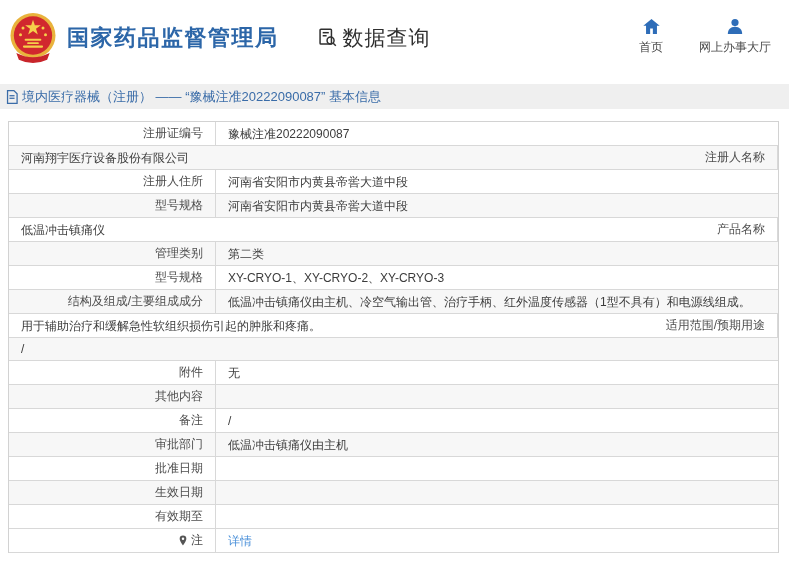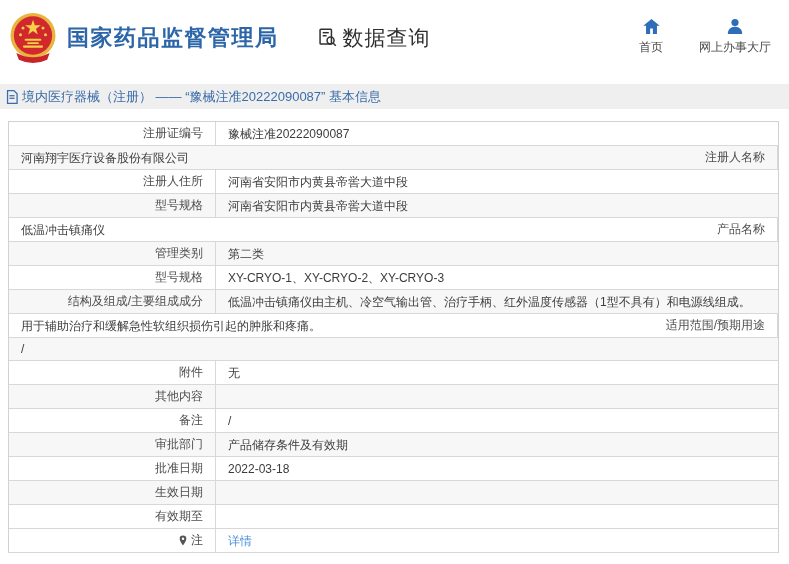--- a/index.html
+++ b/index.html
@@ -177,25 +177,24 @@
         <div class="row alt">
           <div class="cell label">其他内容</div>
           <div class="cell value"></div>
         </div>
         <div class="row">
           <div class="cell label">备注</div>
           <div class="cell value">/</div>
         </div>
         <div class="row alt">
           <div class="cell label">审批部门</div>
-          <div class="cell value">产品储存条件及有效期</div>
+          <div class="cell value">低温冲击镇痛仪由主机</div>
         </div>
         <div class="row">
           <div class="cell label">批准日期</div>
-          <div class="cell value">2022-03-18</div>
         </div>
         <div class="row alt">
           <div class="cell label">生效日期</div>
           <div class="cell value"></div>
         </div>
         <div class="row">
           <div class="cell label">有效期至</div>
         </div>
         <div class="row">
           <div class="cell label">

